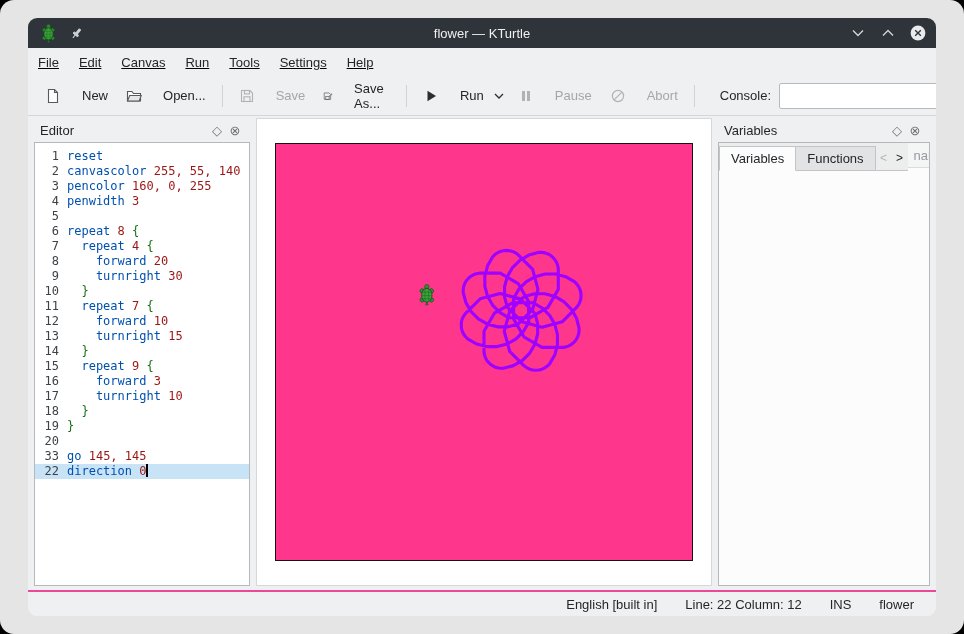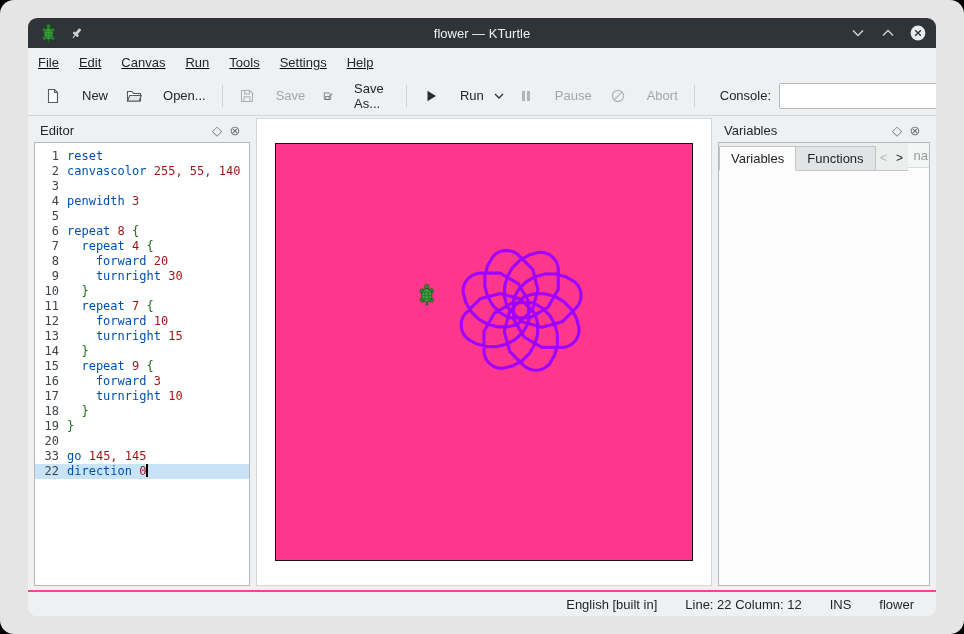--- a/index.html
+++ b/index.html
@@ -226,21 +226,21 @@
 
       <div class="dock dock-editor">
         <div class="dock-header">
           <span class="dock-title">Editor</span>
           <span class="dock-ico">◇</span>
           <span class="dock-ico">⊗</span>
         </div>
         <div class="editor-frame" id="code-lines">
             <div class="cl"><span class="ln">1</span><span class="ct"><span class="k">reset</span></span></div>
             <div class="cl"><span class="ln">2</span><span class="ct"><span class="k">canvascolor </span><span class="n">255, 55, 140</span></span></div>
-            <div class="cl"><span class="ln">3</span></div>
+            <div class="cl"><span class="ln">3</span><span class="ct"><span class="k">pencolor </span><span class="n">160, 0, 255</span></span></div>
             <div class="cl"><span class="ln">4</span><span class="ct"><span class="k">penwidth </span><span class="n">3</span></span></div>
             <div class="cl"><span class="ln">5</span><span class="ct"></span></div>
             <div class="cl"><span class="ln">6</span><span class="ct"><span class="k">repeat </span><span class="n">8</span><span class="b"> {</span></span></div>
             <div class="cl"><span class="ln">7</span><span class="ct"><span class="k">  repeat </span><span class="n">4</span><span class="b"> {</span></span></div>
             <div class="cl"><span class="ln">8</span><span class="ct"><span class="k">    forward </span><span class="n">20</span></span></div>
             <div class="cl"><span class="ln">9</span><span class="ct"><span class="k">    turnright </span><span class="n">30</span></span></div>
             <div class="cl"><span class="ln">10</span><span class="ct"><span class="b">  }</span></span></div>
             <div class="cl"><span class="ln">11</span><span class="ct"><span class="k">  repeat </span><span class="n">7</span><span class="b"> {</span></span></div>
             <div class="cl"><span class="ln">12</span><span class="ct"><span class="k">    forward </span><span class="n">10</span></span></div>
             <div class="cl"><span class="ln">13</span><span class="ct"><span class="k">    turnright </span><span class="n">15</span></span></div>

